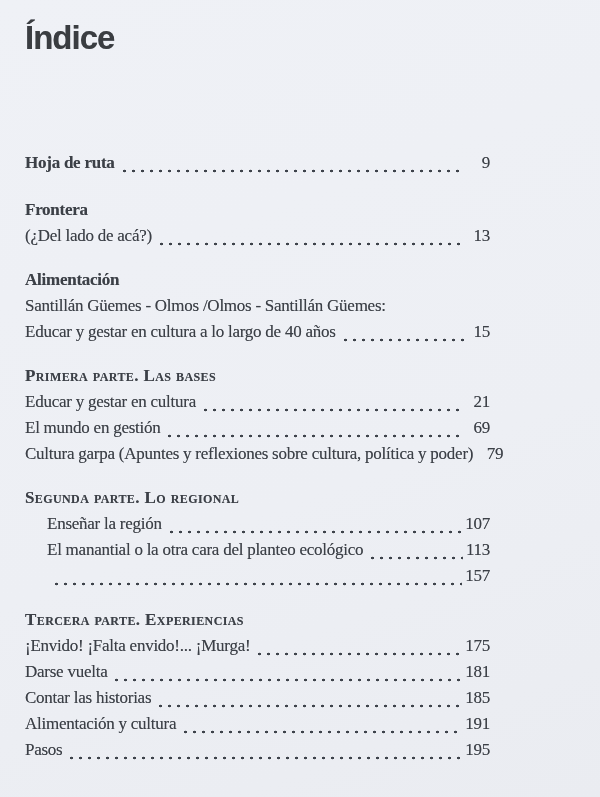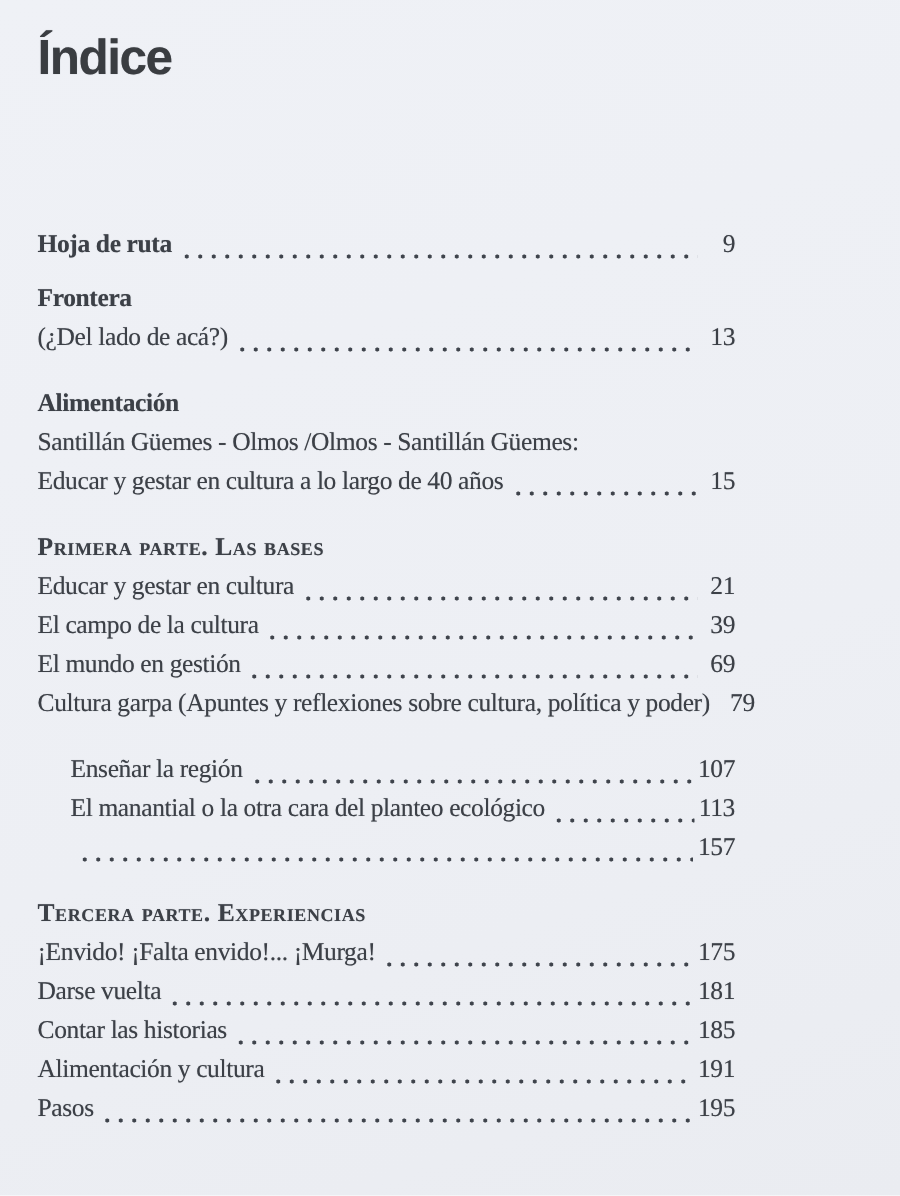--- a/index.html
+++ b/index.html
@@ -19,21 +19,21 @@
   .title {
     font-family: "Liberation Sans", sans-serif;
     font-size: 33px;
     font-weight: 700;
     letter-spacing: -1px;
     color: #3a3d41;
     line-height: 40px;
     margin: 0 0 92px 0;
   }
   .group { margin-bottom: 18px; }
-  .g0 { margin-bottom: 10px; }
+  .g0 { margin-bottom: 21px; }
   .row {
     display: flex;
     align-items: baseline;
     font-size: 17px;
     line-height: 26px;
     letter-spacing: -0.25px;
   }
   .row .t { white-space: nowrap; flex: 0 0 auto; }
   .bold .t { font-weight: 700; }
   .caps .t {
@@ -98,37 +98,35 @@
   <div class="group">
     <div class="row caps">
       <span class="t">Primera parte. Las bases</span>
     </div>
     <div class="row">
       <span class="t">Educar y gestar en cultura</span>
       <span class="leader"></span>
       <span class="pg">21</span>
     </div>
     <div class="row">
-      <span class="t">El campo de la cultura</span>
-      <span class="leader"></span>
-      <span class="pg">39</span>
-    </div>
-    <div class="row">
       <span class="t">El mundo en gestión</span>
       <span class="leader"></span>
       <span class="pg">69</span>
     </div>
     <div class="row">
       <span class="t">Cultura garpa (Apuntes y reflexiones sobre cultura, política y poder)</span>
       <span class="leader"></span>
       <span class="pg">79</span>
     </div>
   </div>
 
   <div class="group">
+    <div class="row caps">
+      <span class="t">Segunda parte. Lo regional</span>
+    </div>
     <div class="row indent">
       <span class="t">Enseñar la región</span>
       <span class="leader"></span>
       <span class="pg">107</span>
     </div>
     <div class="row indent">
       <span class="t">El manantial o la otra cara del planteo ecológico</span>
       <span class="leader"></span>
       <span class="pg">113</span>
     </div>

